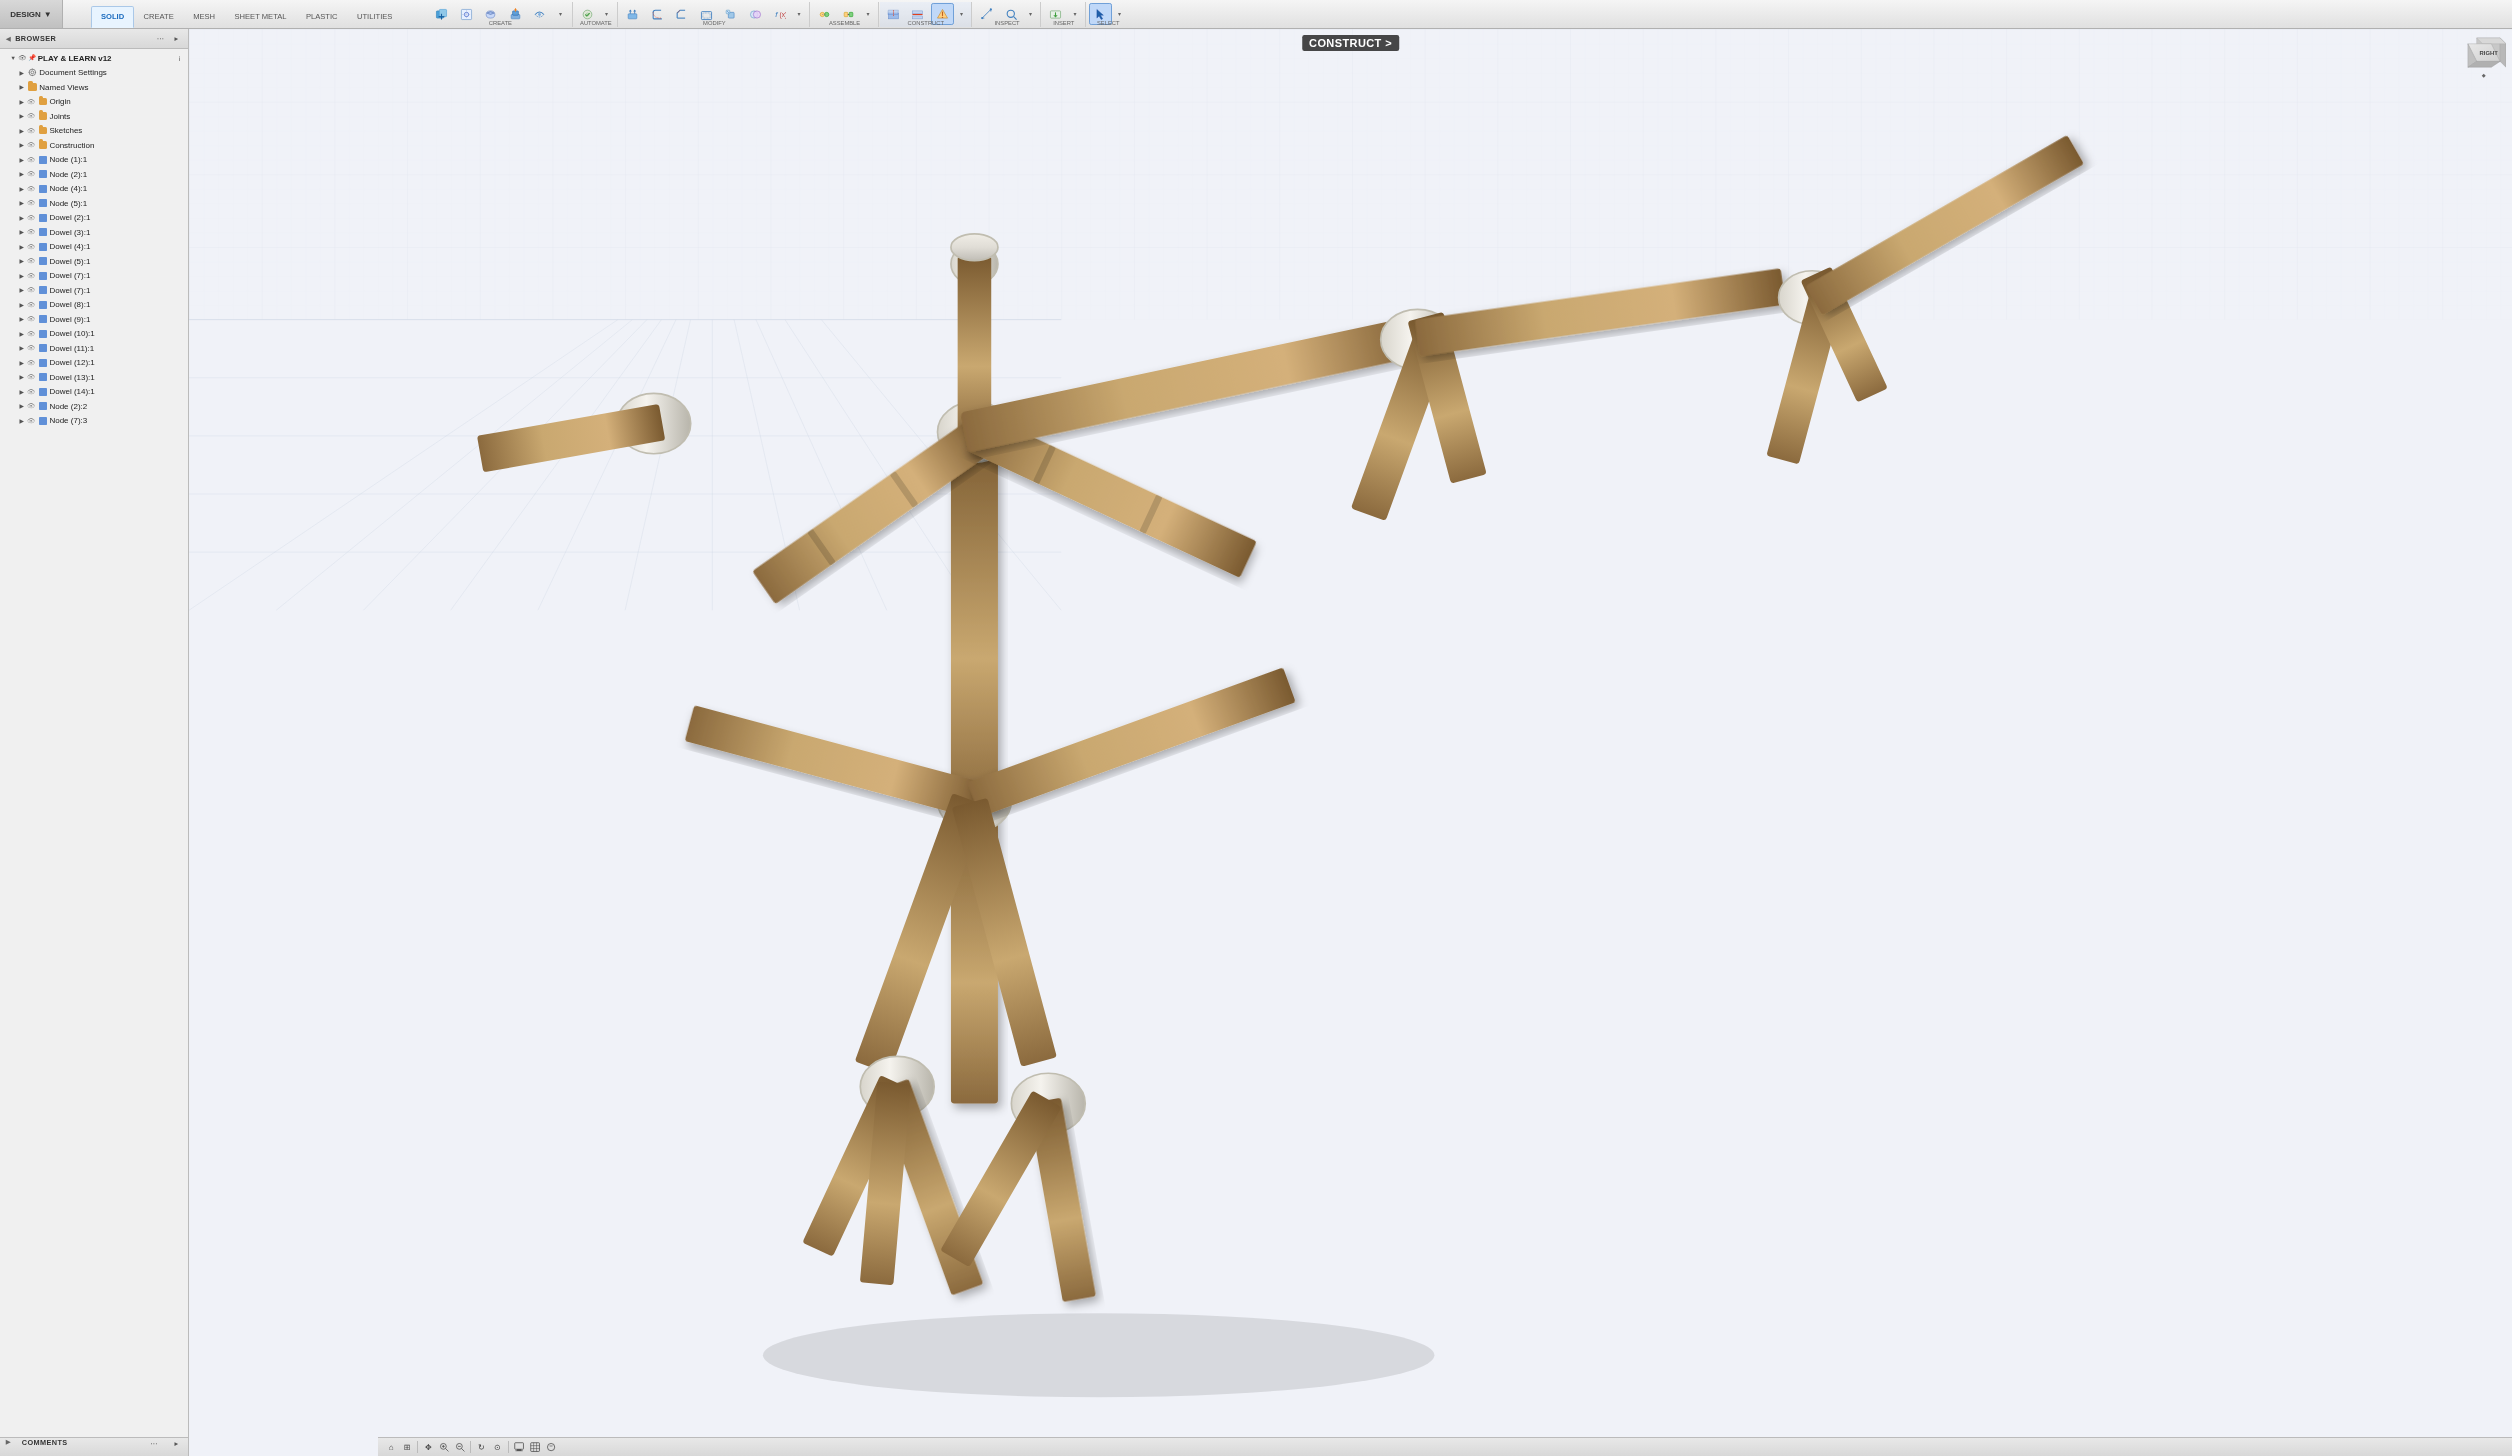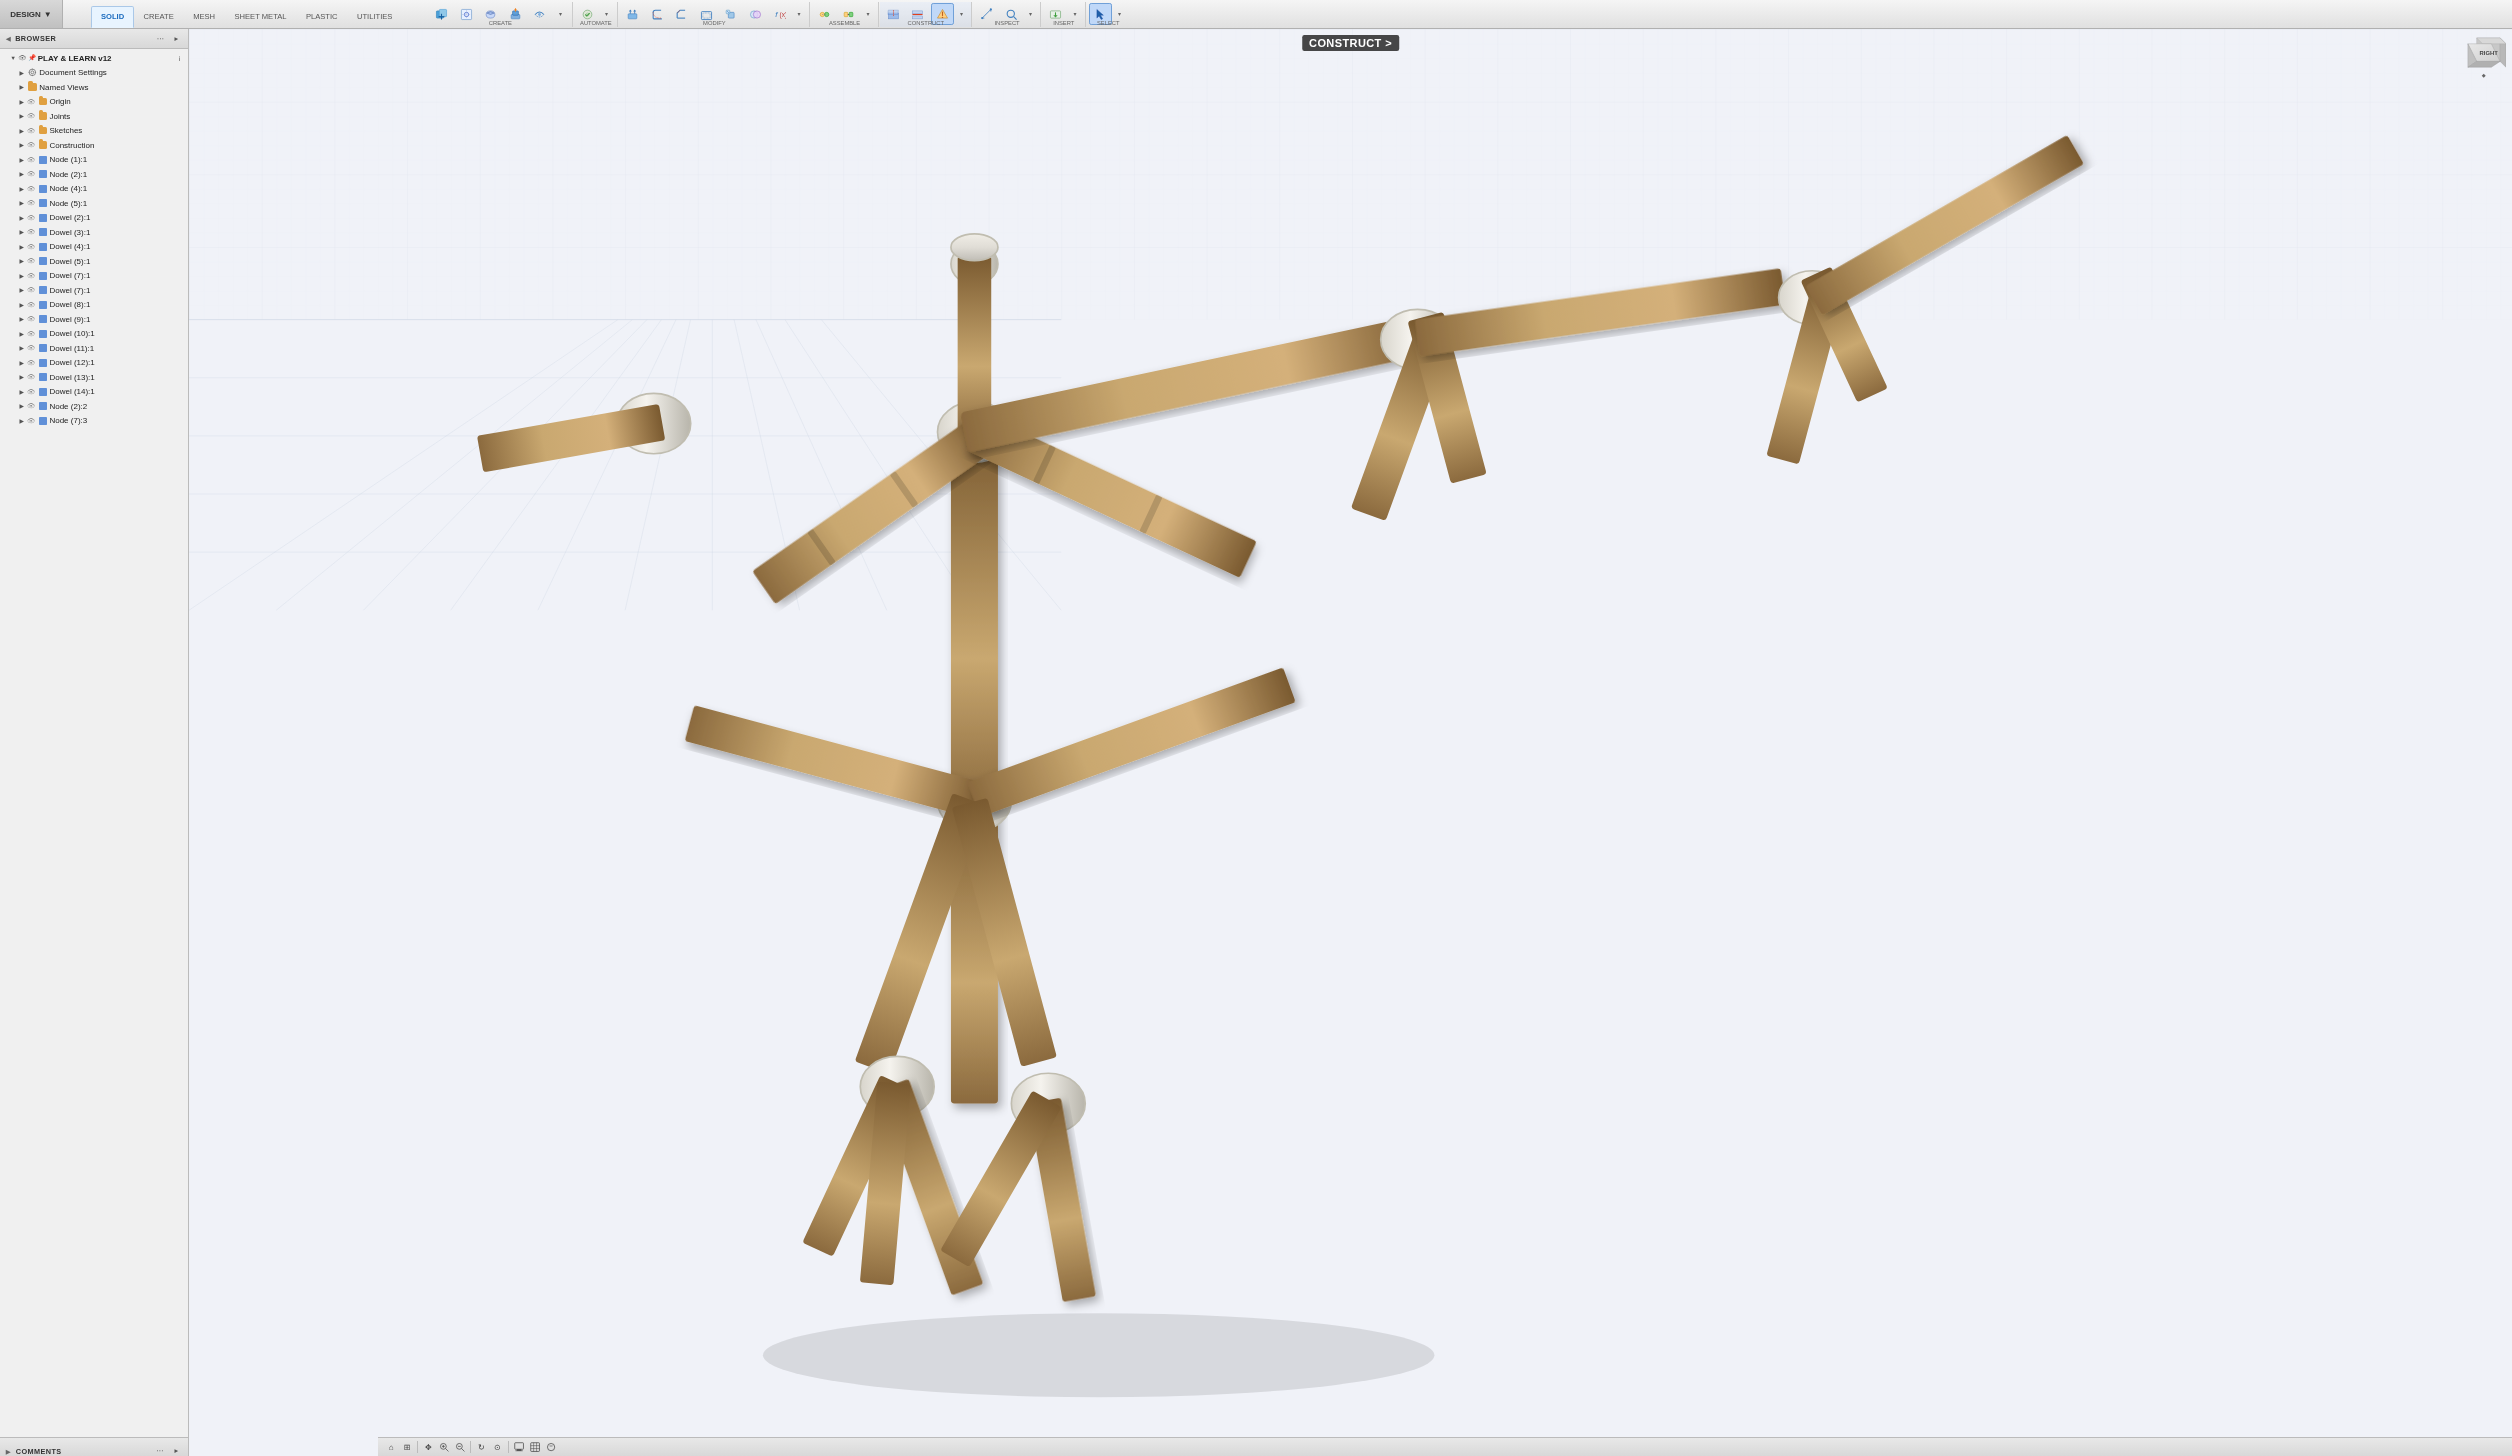--- a/index.html
+++ b/index.html
@@ -337,23 +337,23 @@
     #comments-bar {
       position: absolute;
       bottom: 0;
       left: 0;
       width: 189px;
       height: 19px;
       background: linear-gradient(to bottom, #e8e8e8, #d8d8d8);
       border-top: 0.7px solid #bbb;
       border-right: 0.7px solid #bbb;
       display: flex;
-      align-items: flex-end;
+      align-items: flex-start;
       padding: 0 5.8px;
-      gap: 5px;
+      gap: 11px;
     }
 
     #comments-label {
       font-size: 7.3px;
       font-weight: 600;
       color: #333;
       text-transform: uppercase;
       letter-spacing: 0.4px;
     }
 

